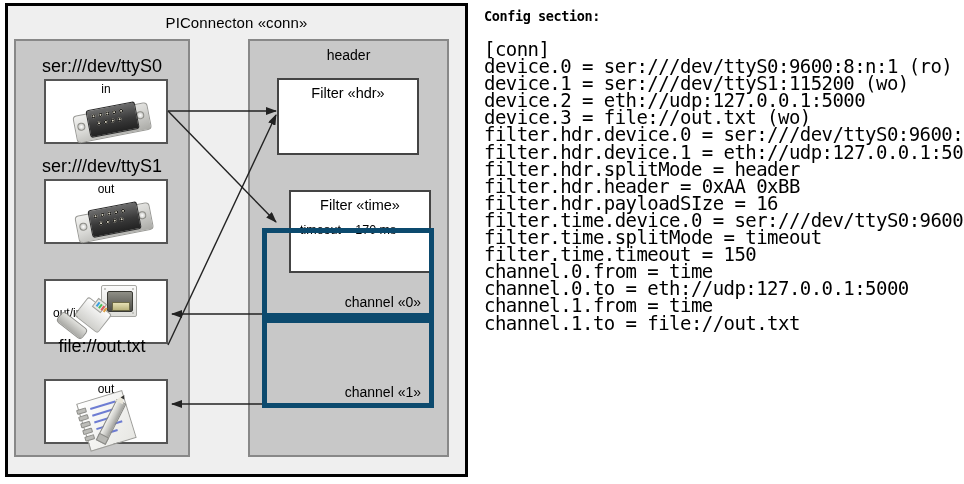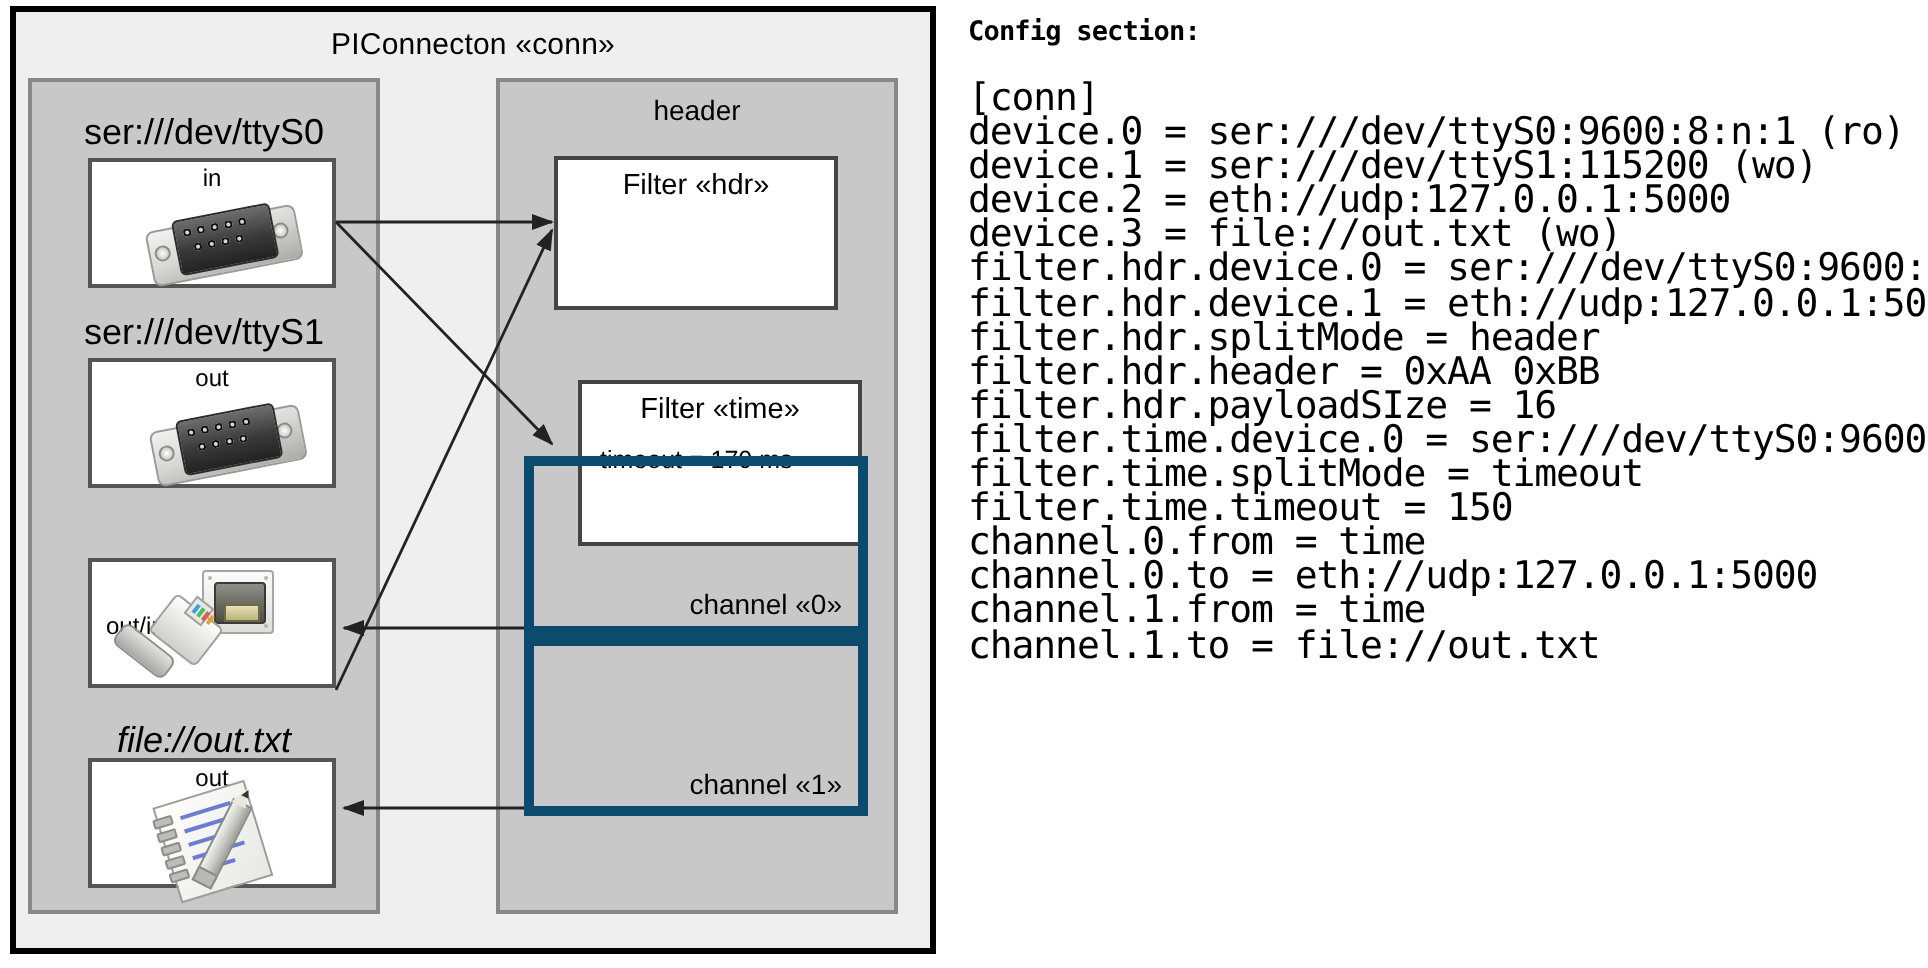--- a/index.html
+++ b/index.html
@@ -175,21 +175,21 @@
         <div class="wires">
           <i style="left:0px;background:#3aa0e0"></i>
           <i style="left:3px;background:#4bbf5a"></i>
           <i style="left:6px;background:#e05a5a"></i>
           <i style="left:9px;background:#e0a040"></i>
         </div>
       </div>
     </div>
   </div>
 
-  <div class="dev-label" style="left:14px;top:360px;width:176px;font-style:italic;">file://out.txt</div>
+  <div class="dev-label" style="left:14px;top:336px;width:176px;">file://out.txt</div>
   <div class="dev-box" style="left:44px;top:379px;width:124px;height:65px;">
     <span class="dev-dir">out</span>
     <div class="icon" style="left:36px;top:14px;width:60px;height:50px;">
       <div class="icon note">
         <div class="sheet"></div>
         <div class="ring" style="top:6px"></div>
         <div class="ring" style="top:13px"></div>
         <div class="ring" style="top:20px"></div>
         <div class="ring" style="top:27px"></div>
         <div class="ring" style="top:34px"></div>

